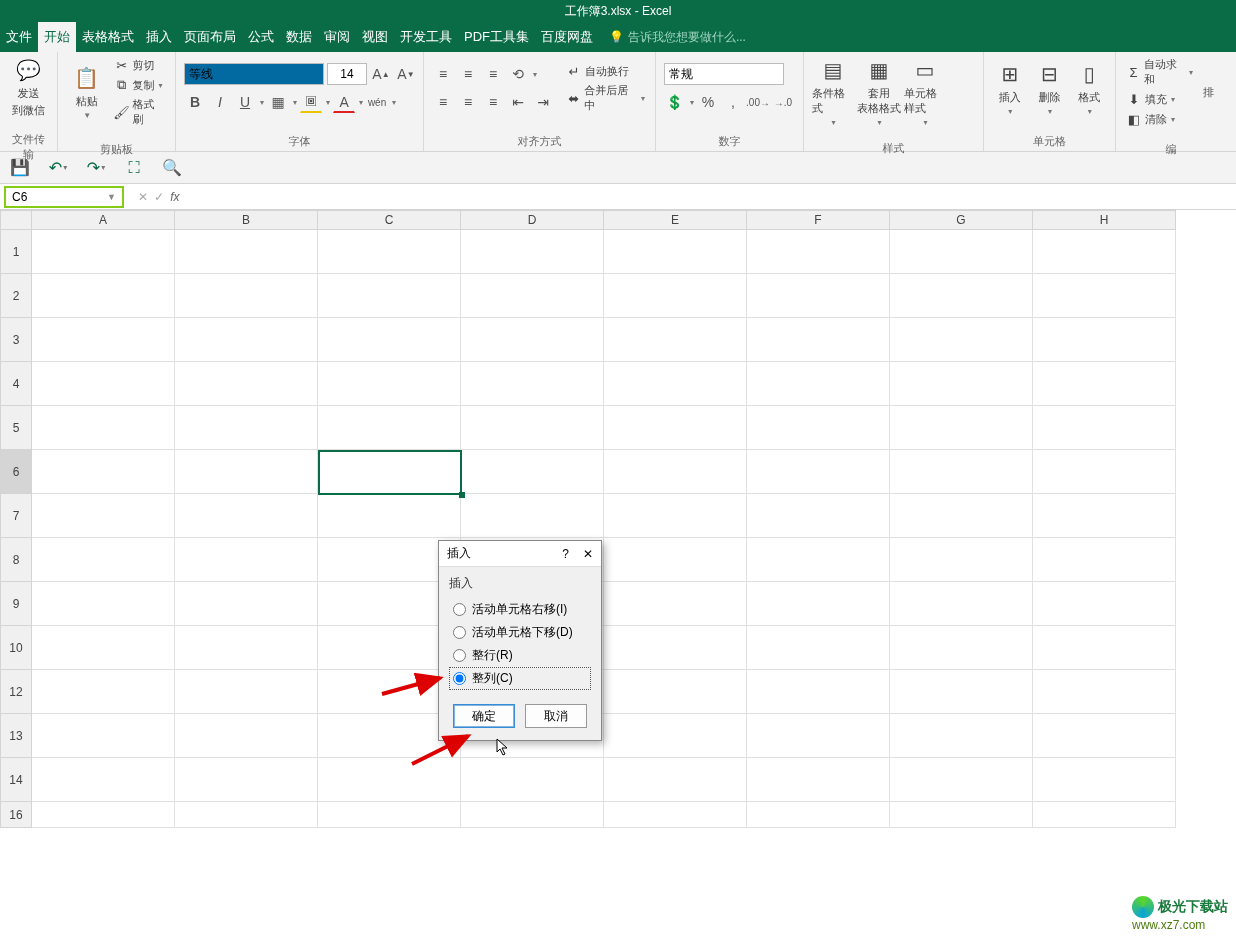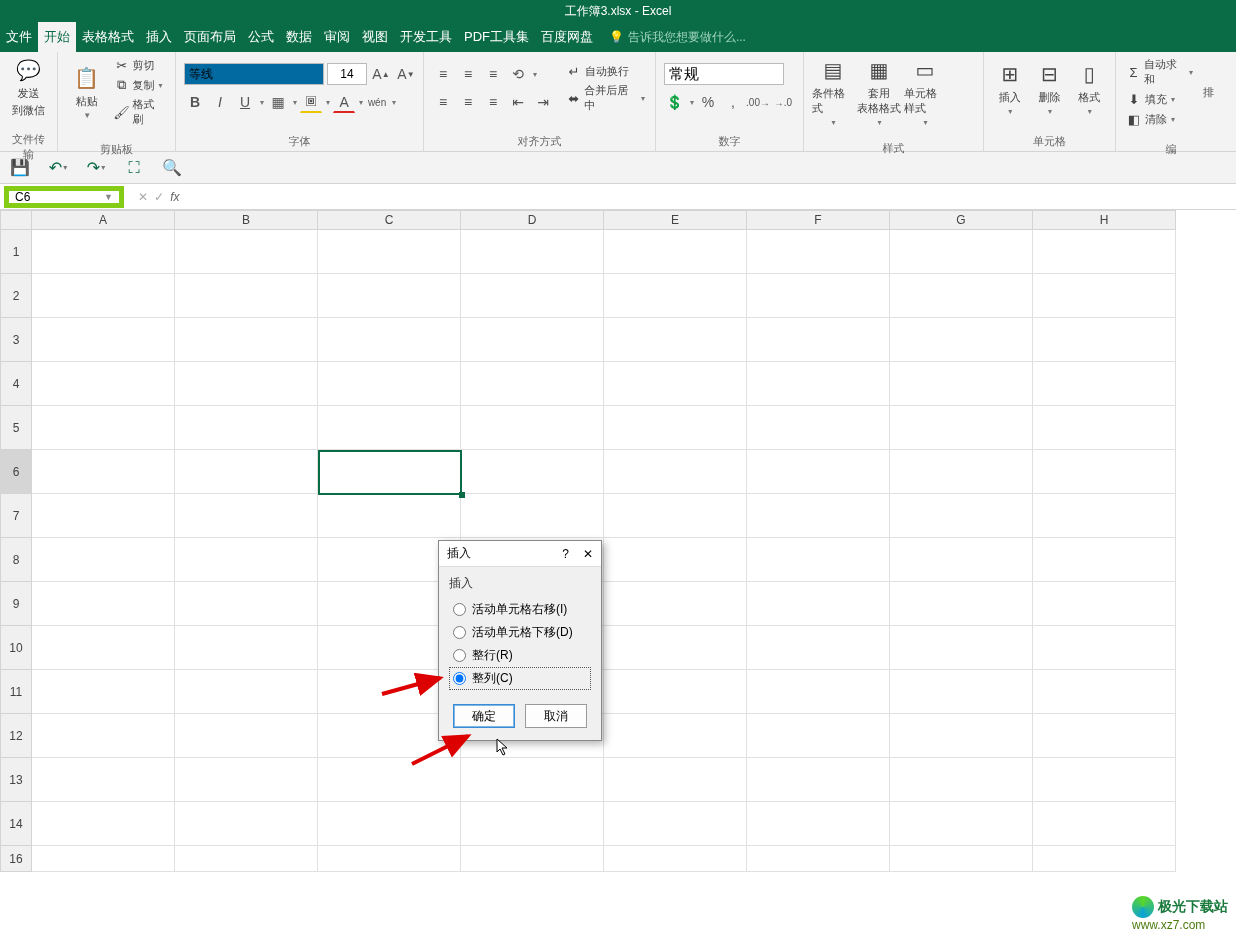--- a/index.html
+++ b/index.html
@@ -23,29 +23,29 @@
 .bigbtn { display: flex; flex-direction: column; align-items: center; justify-content: center; width: 42px; cursor: pointer; font-size: 11px; color: #444; gap: 2px; }
 .bigbtn .ico { width: 28px; height: 28px; display: flex; align-items: center; justify-content: center; font-size: 20px; }
 .vstack { display: flex; flex-direction: column; gap: 2px; justify-content: center; }
 .smallbtn { display: flex; align-items: center; gap: 3px; font-size: 11px; color: #444; padding: 1px 2px; cursor: pointer; }
 .smallbtn .ic { width: 16px; height: 16px; display: inline-flex; align-items: center; justify-content: center; font-size: 13px; }
 .fontsel { width: 140px; height: 22px; border: 1px solid #bbb; background: #0369a1; padding: 0 4px; font-size: 12px; }
 .sizesel { width: 40px; height: 22px; border: 1px solid #bbb; background: #fff; padding: 0 4px; font-size: 12px; text-align: center; }
 .row { display: flex; gap: 3px; align-items: center; }
 .ibtn { width: 22px; height: 22px; display: inline-flex; align-items: center; justify-content: center; border: 1px solid transparent; cursor: pointer; font-size: 14px; color: #555; }
 .dd { font-size: 8px; margin-left: 1px; color: #777; }
-.numfmt { width: 120px; height: 22px; border: 1px solid #bbb; background: #fff; padding: 0 4px; font-size: 15px; }
+.numfmt { width: 120px; height: 22px; border: 1px solid #bbb; background: #fff; padding: 0 4px; font-size: 12px; }
 
 
 .qat { background: #f3f3f3; height: 32px; border-bottom: 1px solid #d4d4d4; display: flex; align-items: center; padding: 0 10px; gap: 18px; }
 .qat .q { width: 20px; height: 20px; display: inline-flex; align-items: center; justify-content: center; cursor: pointer; color: #0a6b47; font-size: 16px; }
 
 
 .fbar { height: 26px; border-bottom: 1px solid #d4d4d4; display: flex; align-items: center; background: #fff; }
-.namebox { width: 120px; height: 22px; border: 5px solid #84cc16; margin: 0 4px; padding: 0 6px; font-size: 12px; display: flex; align-items: center; justify-content: space-between; }
+.namebox { width: 120px; height: 22px; border: 2px solid #84cc16; margin: 0 4px; padding: 0 6px; font-size: 12px; display: flex; align-items: center; justify-content: space-between; }
 .namebox .dd2 { font-size: 9px; color: #888; }
 .fxbtns { display: flex; gap: 6px; padding: 0 10px; color: #aaa; }
 .fxinput { flex: 1; height: 22px; border: none; padding: 0 6px; font-size: 12px; }
 
 
 .gridwrap { position: relative; }
 .colheads { display: flex; height: 20px; }
 .corner { width: 32px; border: 1px solid #d4d4d4; background: #f0f0f0; }
 .ch { width: 143px; border: 1px solid #d4d4d4; border-left: none; background: #f0f0f0; display: flex; align-items: center; justify-content: center; font-size: 12px; color: #444; cursor: pointer; }
 .rows { }
@@ -424,31 +424,20 @@
         <div class="cell"></div>
         <div class="cell"></div>
         <div class="cell"></div>
         <div class="cell"></div>
         <div class="cell"></div>
         <div class="cell"></div>
         <div class="cell"></div>
       </div>
       <div class="gr">
         <div class="rh">10</div>
-        <div class="cell"></div>
-        <div class="cell"></div>
-        <div class="cell"></div>
-        <div class="cell"></div>
-        <div class="cell"></div>
-        <div class="cell"></div>
-        <div class="cell"></div>
-        <div class="cell"></div>
-      </div>
-      <div class="gr">
-        <div class="rh">11</div>
         <div class="cell"></div>
         <div class="cell"></div>
         <div class="cell"></div>
         <div class="cell"></div>
         <div class="cell"></div>
         <div class="cell"></div>
         <div class="cell"></div>
         <div class="cell"></div>
       </div>
       <div class="gr">

